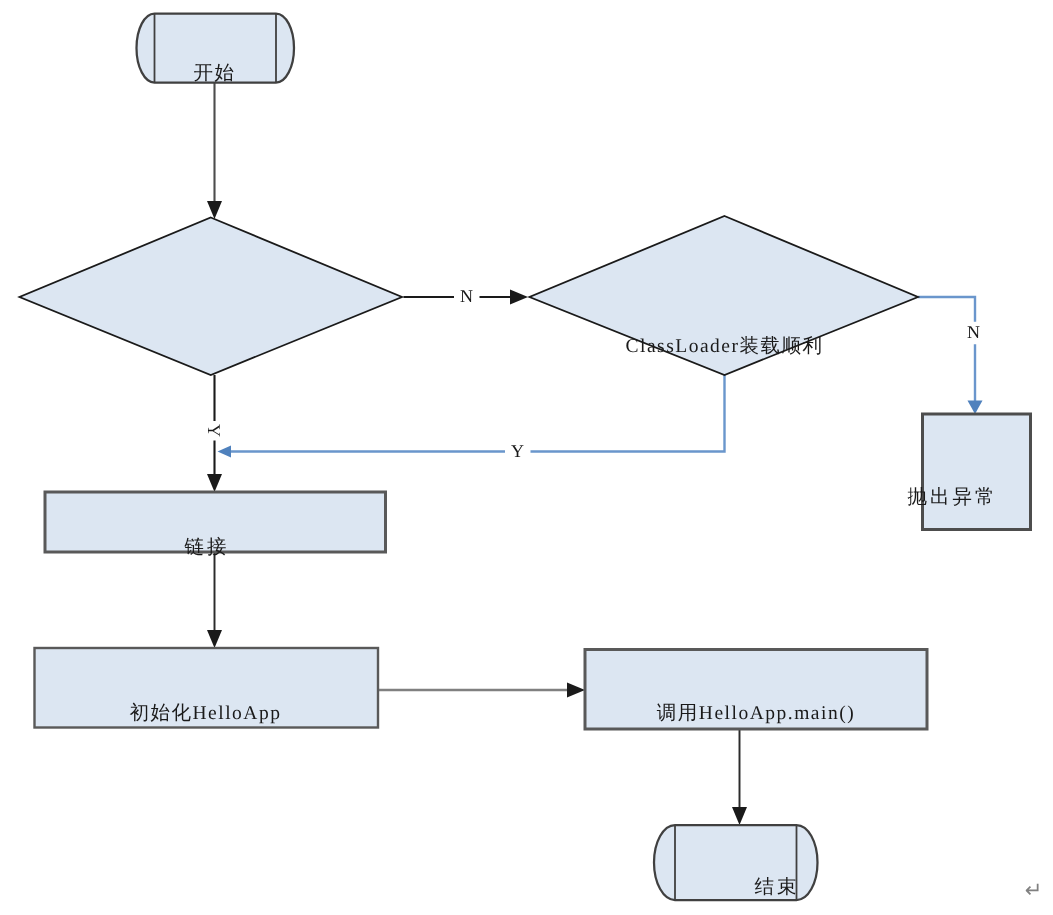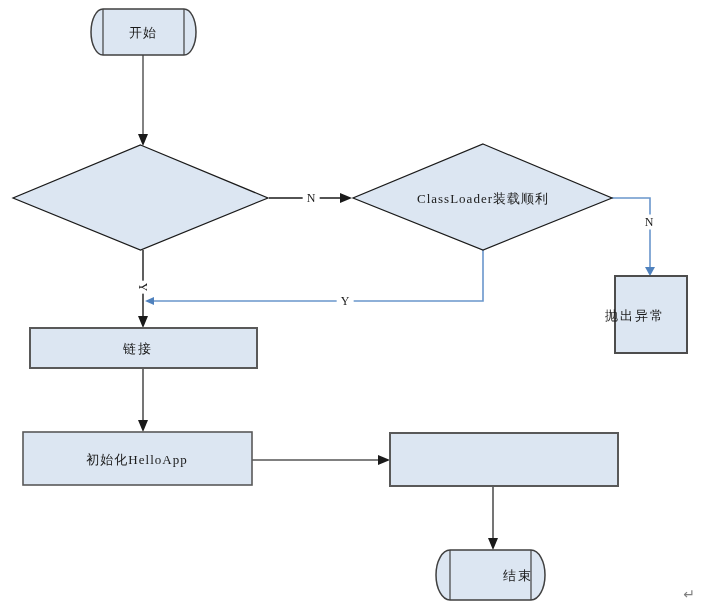--- a/index.html
+++ b/index.html
@@ -13,20 +13,21 @@
   .layer{position:absolute;left:0;top:0;}
   .lbl{
     position:absolute;
     transform:translate(-50%,-50%);
     font-size:13px;
     color:#1a1a1a;
     text-align:left;
     white-space:nowrap;
     letter-spacing:1px;
     line-height:17px;
+    margin-top:16px;
   }
   .edge-lbl{
     position:absolute;
     transform:translate(-50%,-50%);
     font-size:12px;
     color:#1a1a1a;
     background:#ffffff;
     padding:0 4px;
     white-space:nowrap;
   }
@@ -110,28 +111,29 @@
     <g>
       <path d="M450,550 H531 A14,25 0 0 1 531,600 H450 A14,25 0 0 1 450,550 Z" stroke="#404040" stroke-width="1.5" fill="#dce6f2"></path>
       <line x1="450" y1="550" x2="450" y2="600" stroke="#404040" stroke-width="1.2"></line>
       <line x1="531" y1="550" x2="531" y2="600" stroke="#404040" stroke-width="1.2"></line>
     </g>
   </svg>
 
   <div class="lbl" style="left:143px;top:32px;">开始</div>
 
 
-  <div class="lbl" style="left:483px;top:198px;font-family:Liberation Serif, serif;">ClassLoader装载顺利</div>
+  <div class="lbl" style="left:483px;top:214px;font-family:Liberation Serif, serif;">ClassLoader装载顺利</div>
 
   <div class="lbl" style="left:635px;top:315px;letter-spacing:2px;">抛出异常</div>
 
   <div class="lbl" style="left:138px;top:348px;letter-spacing:2px;">链接</div>
 
   <div class="lbl" style="left:137px;top:459px;font-family:Liberation Serif, serif;">初始化HelloApp</div>
 
+  <div class="lbl" style="left:504px;top:459px;">调用HelloApp.main()</div>
 
   <div class="lbl" style="left:518px;top:575px;letter-spacing:2px;">结束</div>
 
   <div class="edge-lbl" style="left:311px;top:198px;">N</div>
 
   <div class="edge-lbl" style="left:649px;top:222px;">N</div>
 
   <div class="edge-lbl" style="left:345px;top:301px;">Y</div>
 
   <div class="edge-lbl rot" style="left:142px;top:287px;">Y</div>

